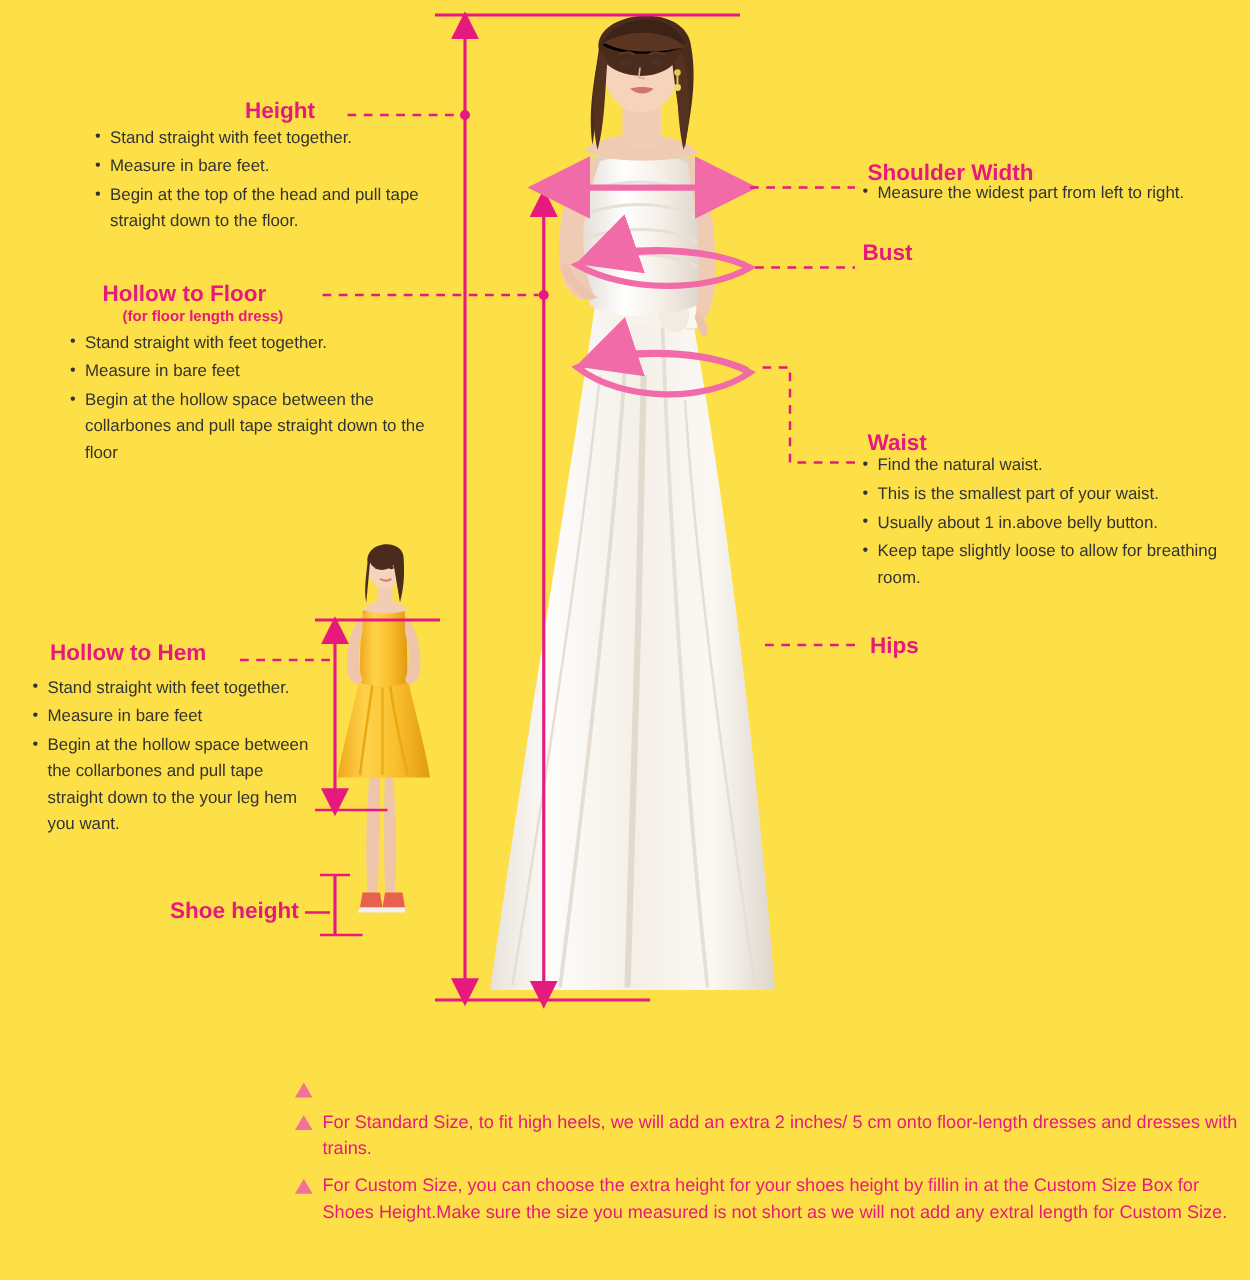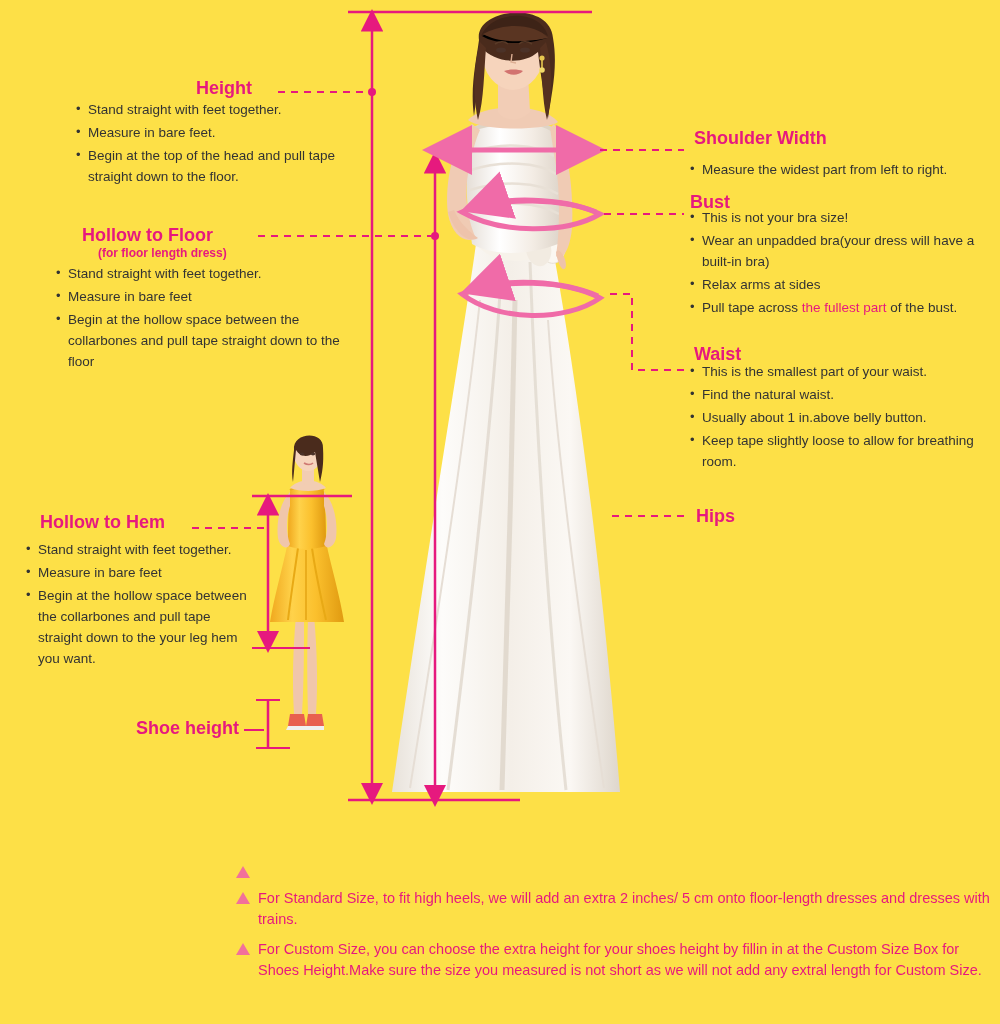--- a/index.html
+++ b/index.html
@@ -291,41 +291,33 @@
     <ul>
       <li>Stand straight with feet together.</li>
       <li>Measure in bare feet</li>
       <li>Begin at the hollow space between the collarbones and pull tape straight down to the your leg hem  you want.</li>
     </ul>
   </div>
 
   <div class="abs heading" style="left:136px; top:718px;">Shoe height</div>
 
   <div class="abs heading" style="left:694px; top:128px;">Shoulder Width</div>
-  <div class="abs bullets" style="left:686px; top:144px; width:310px;margin-top:16px;">
+  <div class="abs bullets" style="left:686px; top:144px; width:310px;">
     <ul>
       <li>Measure the widest part from left to right.</li>
     </ul>
   </div>
 
   <div class="abs heading" style="left:690px; top:192px;">Bust</div>
-  <div class="abs bullets" style="left:686px; top:208px; width:312px;">
-    <ul>
-      <li>This is not your bra size!</li>
-      <li>Wear an unpadded bra(your dress will have a built-in bra)</li>
-      <li>Relax arms at sides</li>
-      <li><span>Pull tape across </span><span class="pink-em">the fullest part</span><span> of the bust.</span></li>
-    </ul>
-  </div>
 
   <div class="abs heading" style="left:694px; top:344px;">Waist</div>
   <div class="abs bullets" style="left:686px; top:362px; width:305px;">
     <ul>
+      <li>Find the natural waist.</li>
       <li>This is the smallest part of your waist.</li>
-      <li>Find the natural waist.</li>
       <li>Usually about 1 in.above belly button.</li>
       <li>Keep tape slightly loose to allow for breathing room.</li>
     </ul>
   </div>
 
   <div class="abs heading" style="left:696px; top:506px;">Hips</div>
 
   <div class="abs notes">
     <div class="note-row">
       <div class="note-tri"></div>

